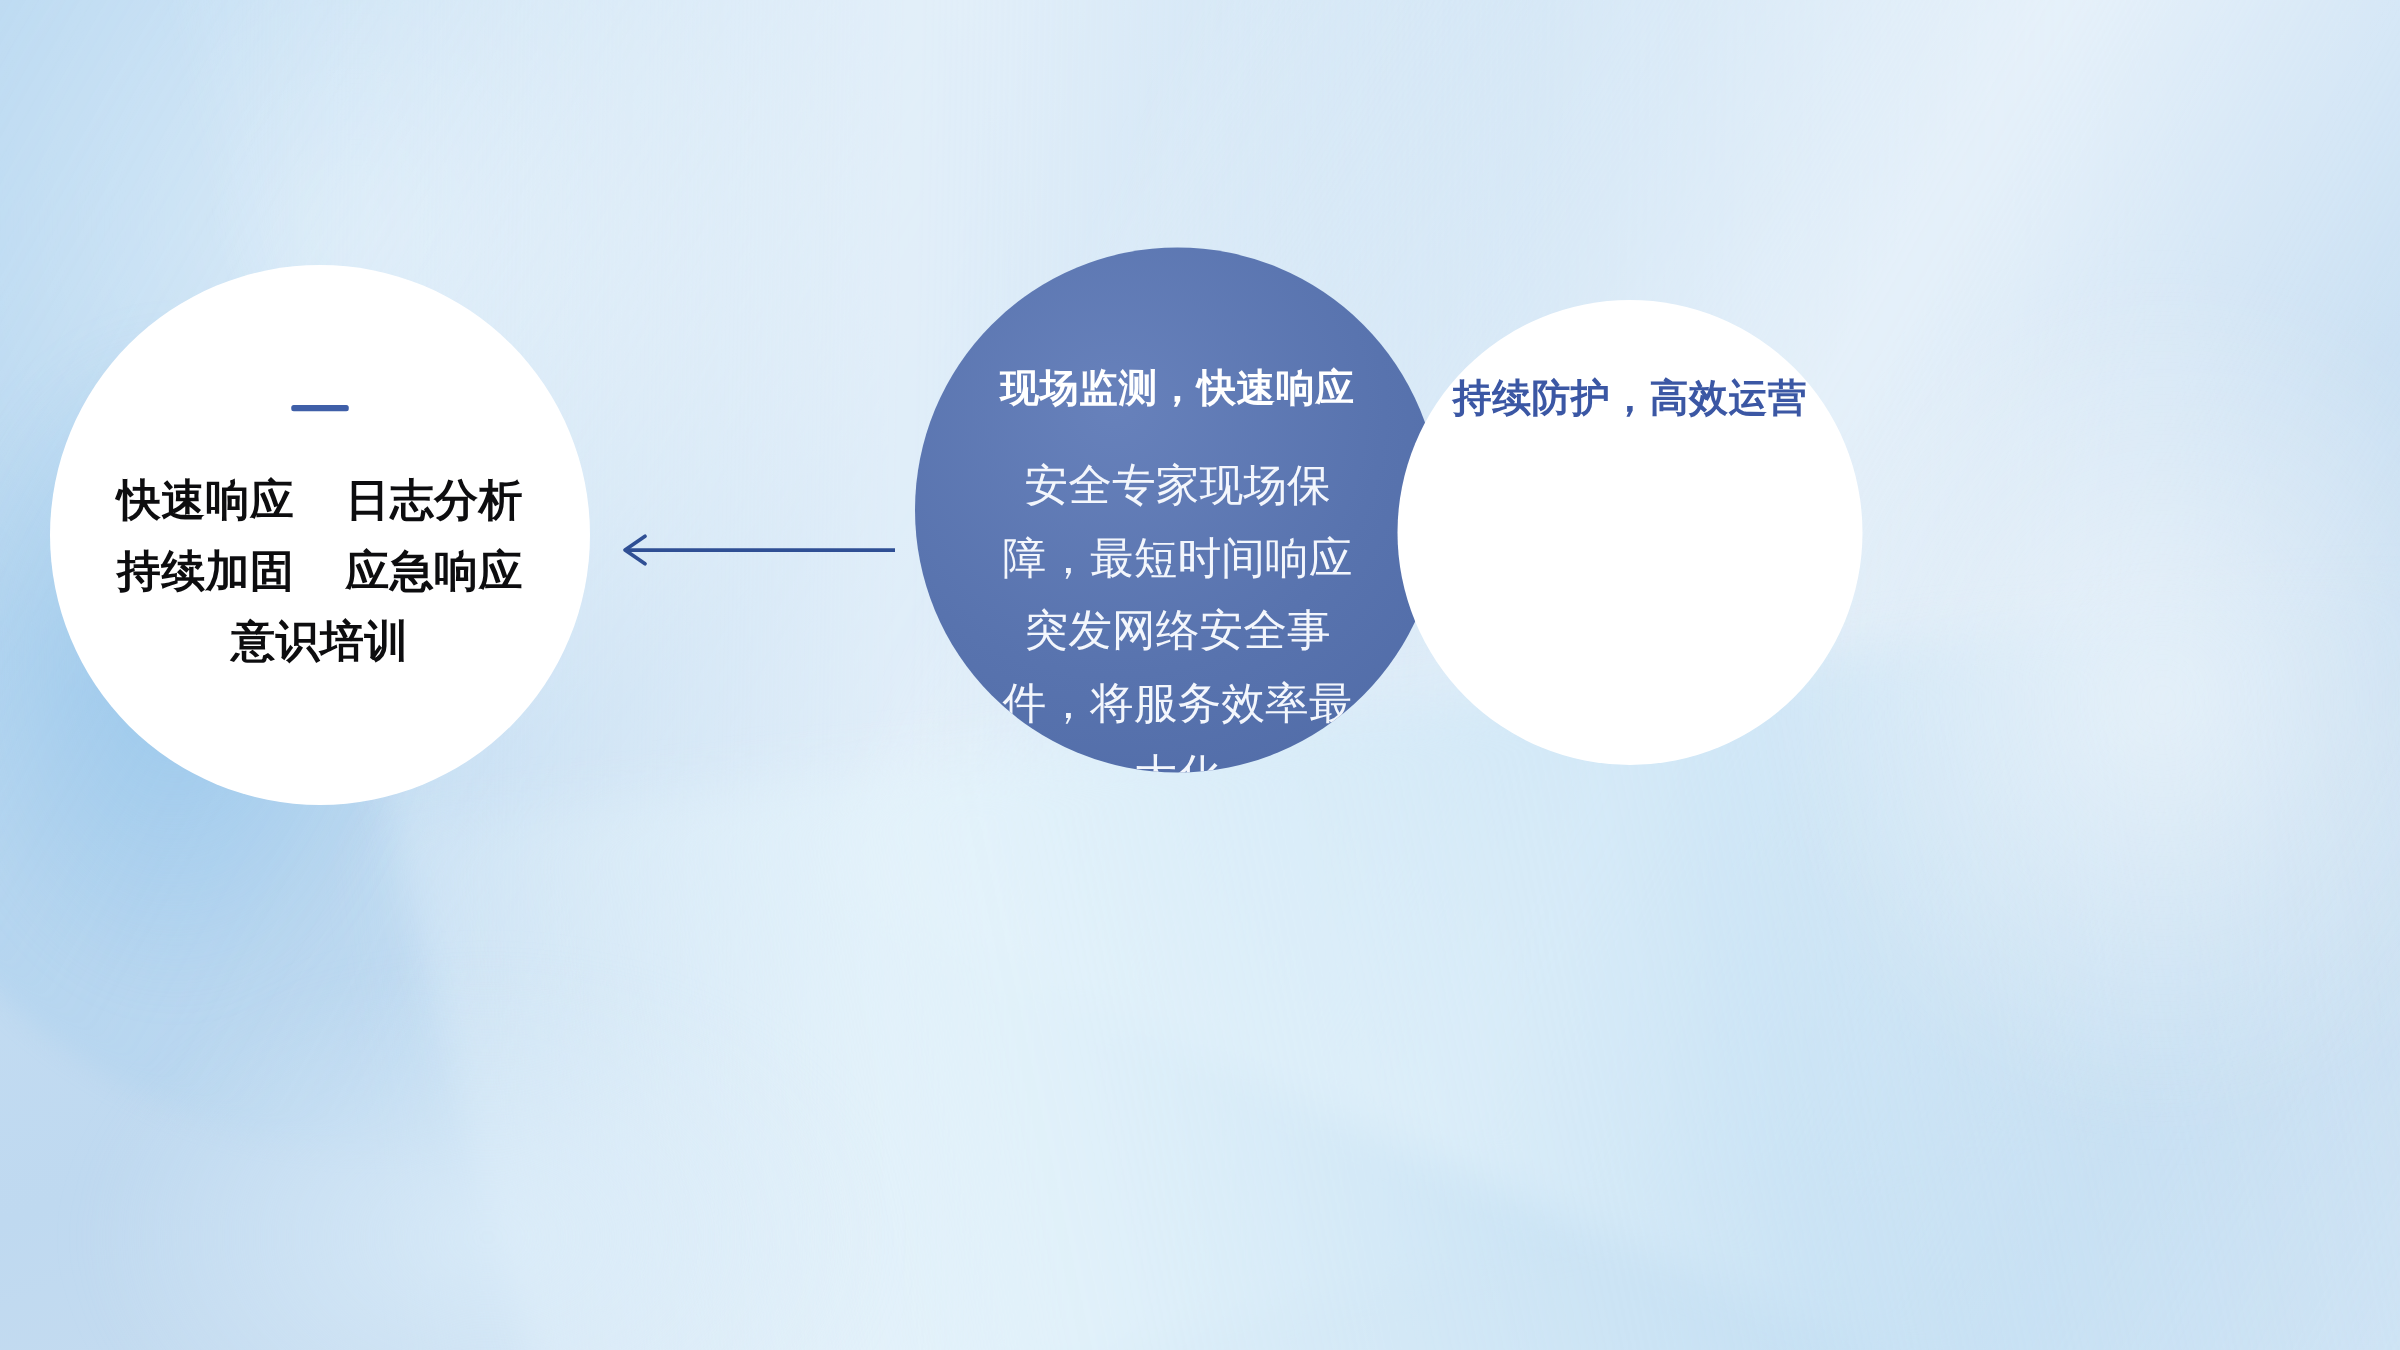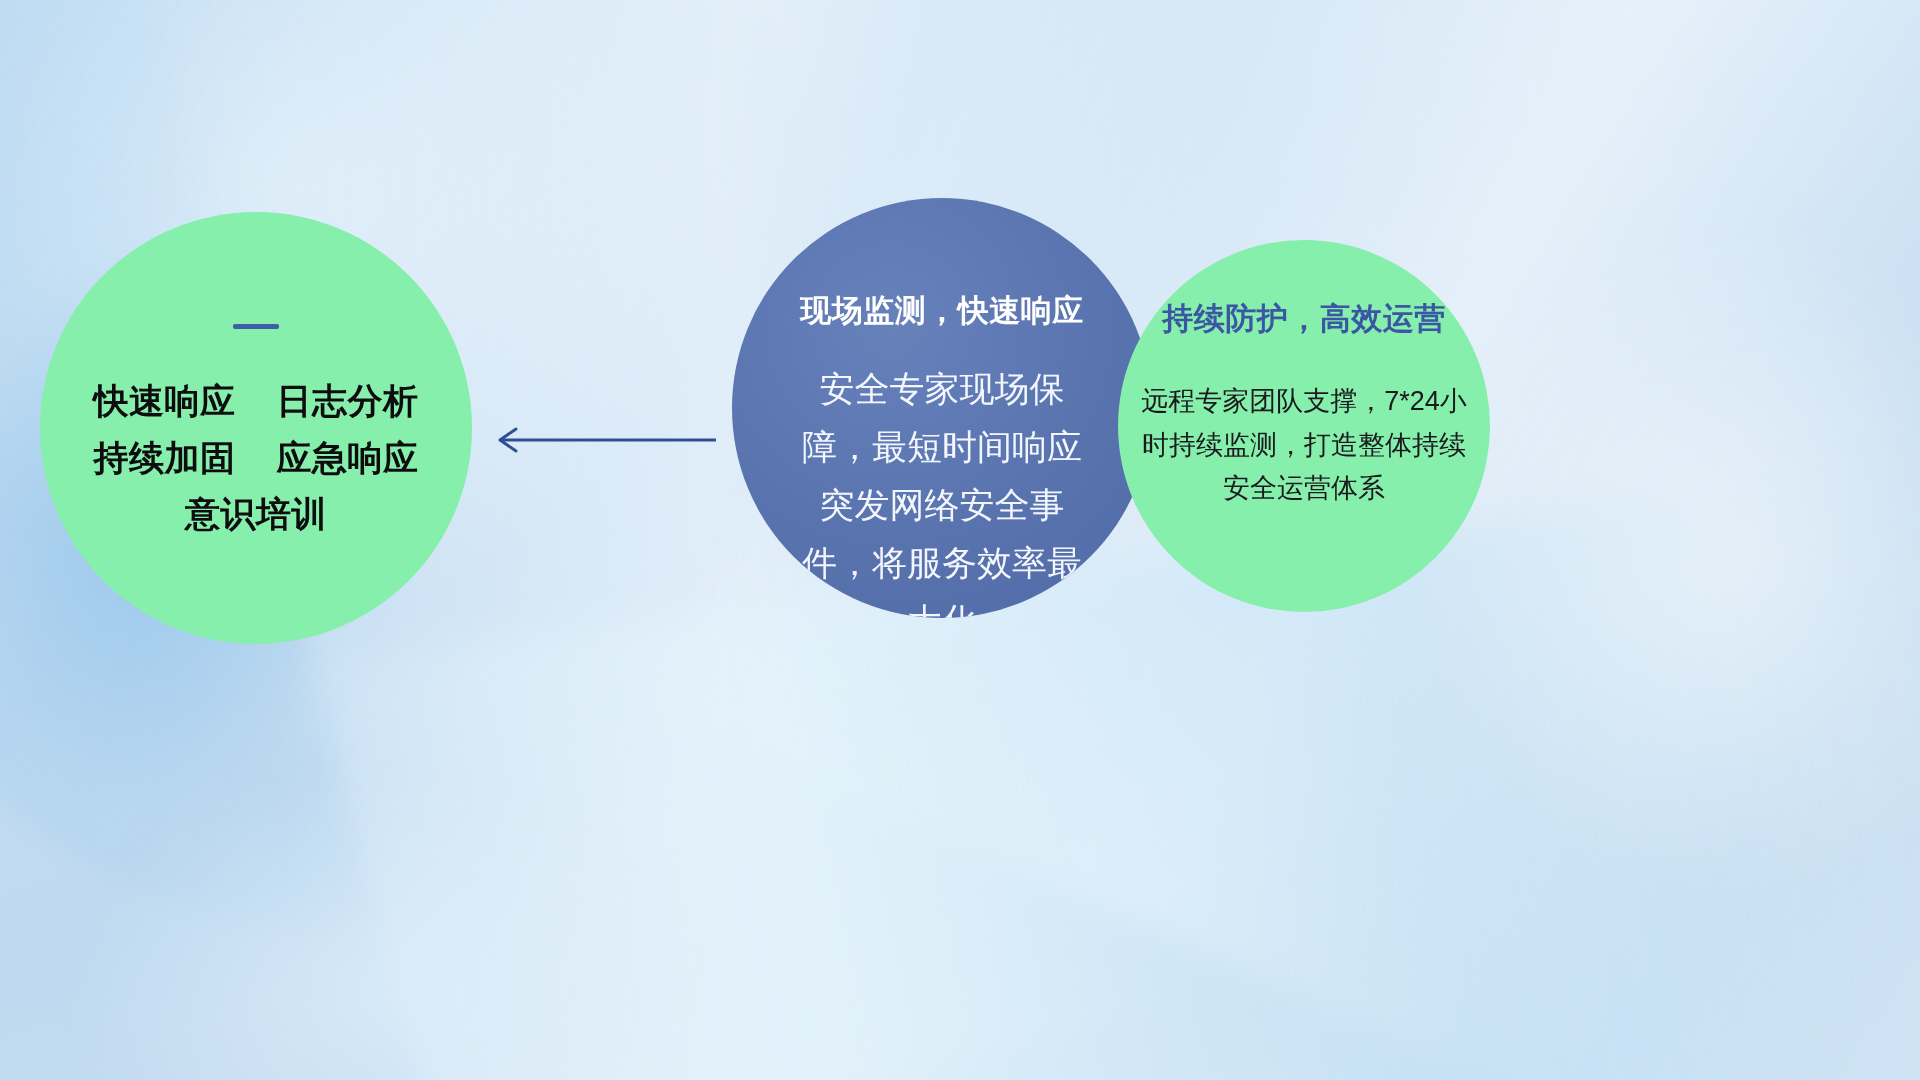--- a/index.html
+++ b/index.html
@@ -114,21 +114,21 @@
     filter: blur(18px);
   }
 
   
   .circle {
     position: absolute;
     border-radius: 50%;
     box-sizing: border-box;
   }
   .circle-white {
-    background: #86efac;
+    background: #ffffff;
   }
 
   #left-circle {
     left: 40px;
     top: 212px;
     width: 432px;
     height: 432px;
     display: flex;
     flex-direction: column;
     align-items: center;
@@ -243,16 +243,15 @@
     <div id="left-lines"><div>快速响应    日志分析</div><div>持续加固    应急响应</div><div>意识培训</div></div>
   </div>
 
   <div id="mid-circle" class="circle">
     <div id="mid-title">现场监测，快速响应</div>
     <div id="mid-body">安全专家现场保障，最短时间响应突发网络安全事件，将服务效率最大化</div>
   </div>
 
   <div id="right-circle" class="circle circle-white">
     <div id="right-title">持续防护，高效运营</div>
-    <div id="right-body">远程专家团队支撑，7*24小时持续监测，打造整体持续安全运营体系</div>
   </div>
 
 </div>
 
 </body></html>

